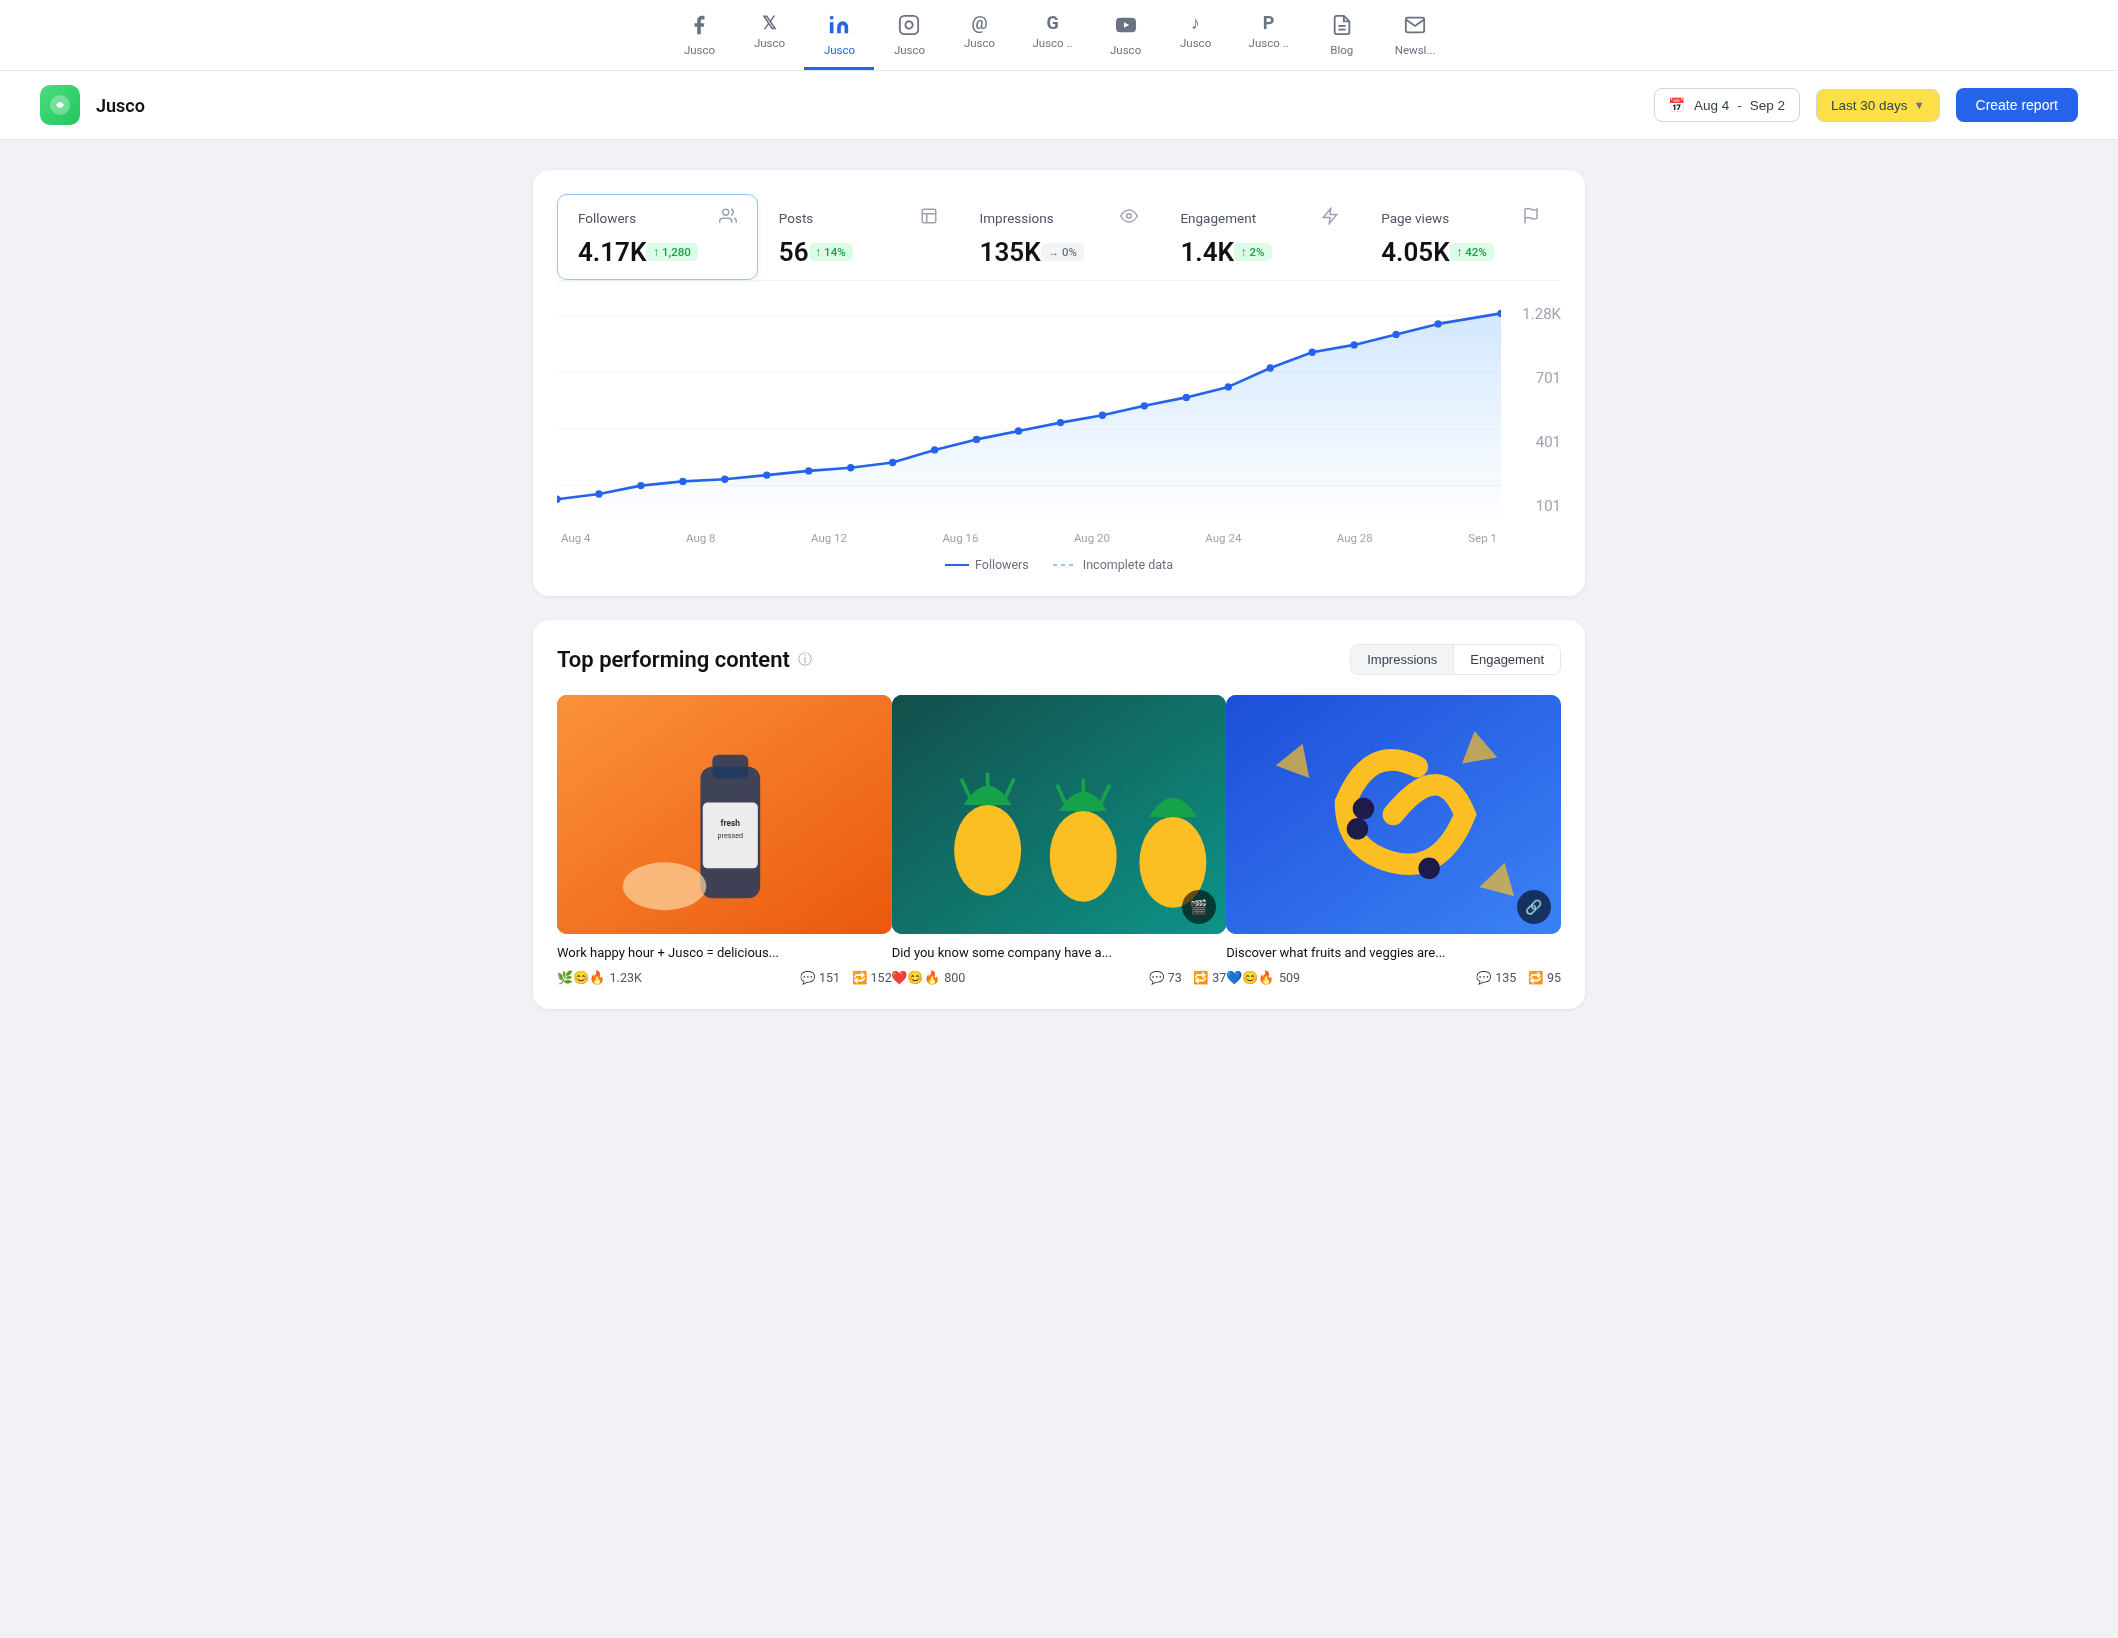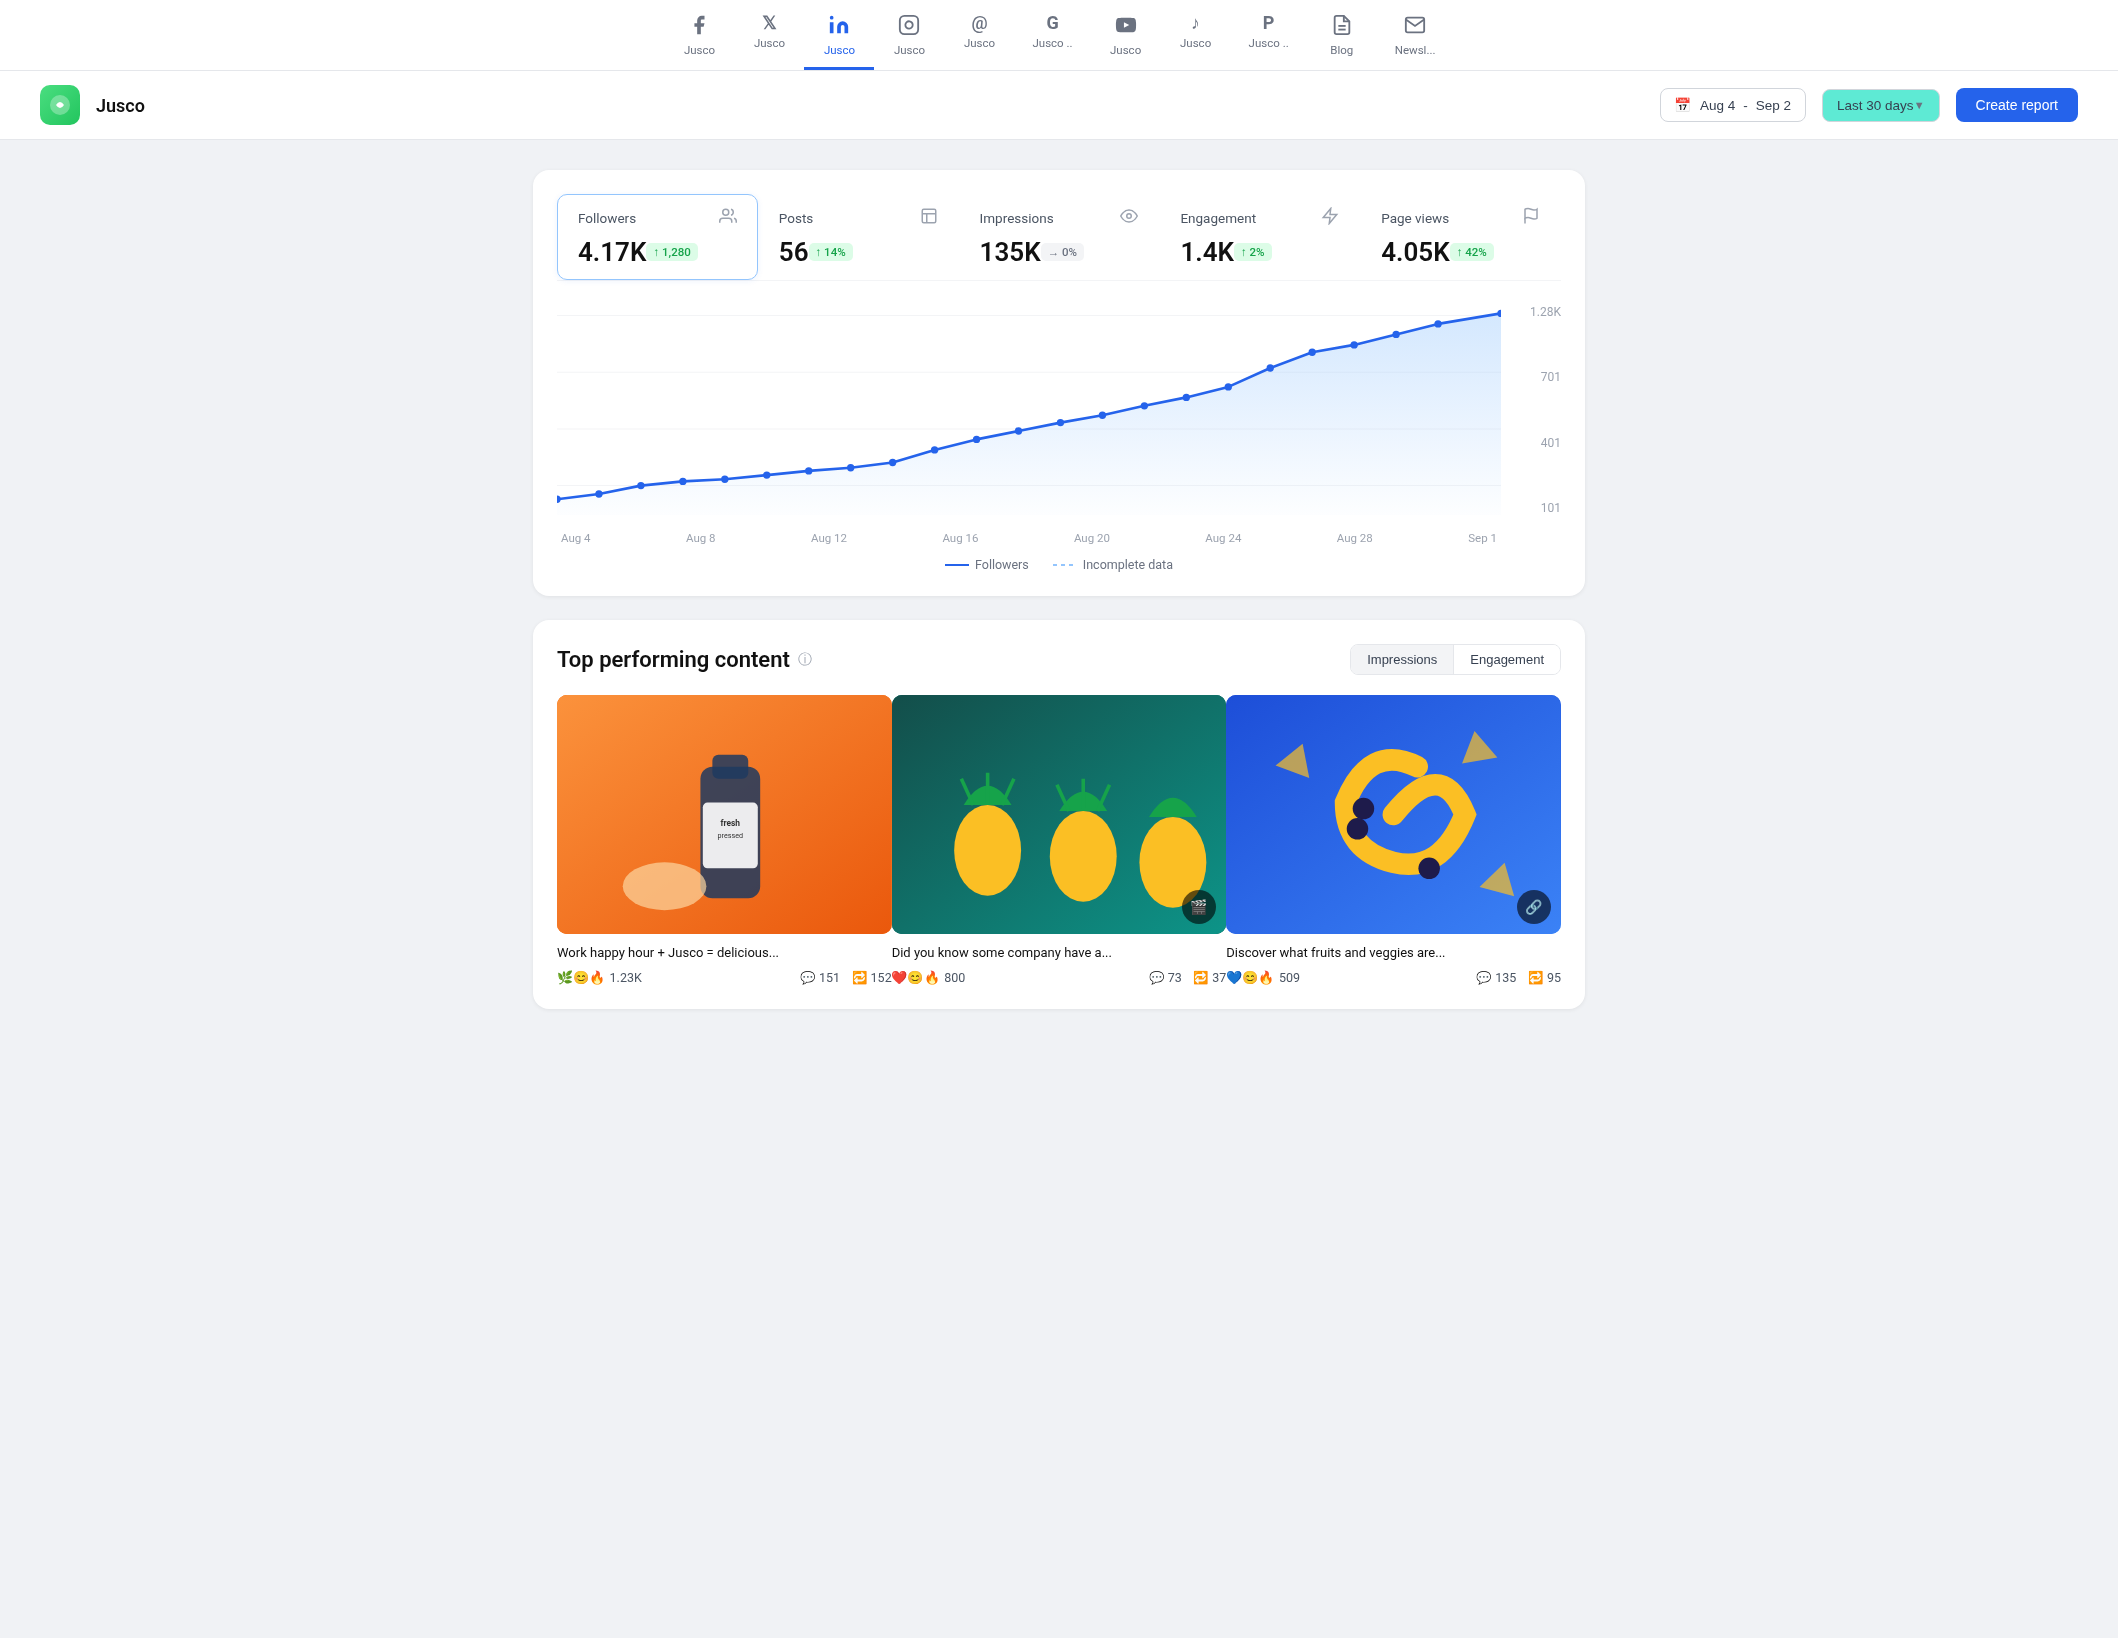--- a/index.html
+++ b/index.html
@@ -62,23 +62,23 @@
     }
     .spacer { flex: 1; }
     .date-range-btn {
       display: flex; align-items: center; gap: 8px;
       border: 1px solid #d1d5db; border-radius: 8px;
       padding: 8px 14px; background: #fff;
       font-size: 13.5px; color: #374151; cursor: pointer;
     }
     .date-range-btn .cal-icon { color: #6b7280; font-size: 14px; }
     .period-select {
-      display: flex; align-items: center; 
+      display: flex; align-items: center; gap: 6px;
       border: 1px solid #d1d5db; border-radius: 8px;
-      padding: 8px 14px; background: #5eead4;
+      padding: 8px 14px; background: #fde047;
       font-size: 13.5px; color: #374151; cursor: pointer;
     }
     .create-report-btn {
       background: #2563eb; color: #fff;
       border: none; border-radius: 8px;
       padding: 9px 20px; font-size: 14px;
       font-weight: 500; cursor: pointer;
     }
 
     
@@ -129,21 +129,21 @@
       padding: 2px 7px; display: inline-flex; align-items: center; gap: 2px;
     }
     .badge-green { background: #dcfce7; color: #16a34a; }
     .badge-gray  { background: #f3f4f6; color: #6b7280; }
 
     
     .chart-area { position: relative; height: 240px; }
     .chart-y-labels {
       position: absolute; right: 0; top: 0; bottom: 30px;
       display: flex; flex-direction: column; justify-content: space-between;
-      font-size: 12px; color: #9ca3af; text-align: right; width: 50px;
+      font-size: 15px; color: #9ca3af; text-align: right; width: 50px;
     }
     .chart-svg-container {
       position: absolute; left: 0; right: 60px; top: 0; bottom: 30px;
       overflow: hidden;
     }
     .chart-x-labels {
       position: absolute; left: 0; right: 60px; bottom: 0;
       display: flex; justify-content: space-between;
       font-size: 11.5px; color: #9ca3af; padding: 0 4px;
     }

